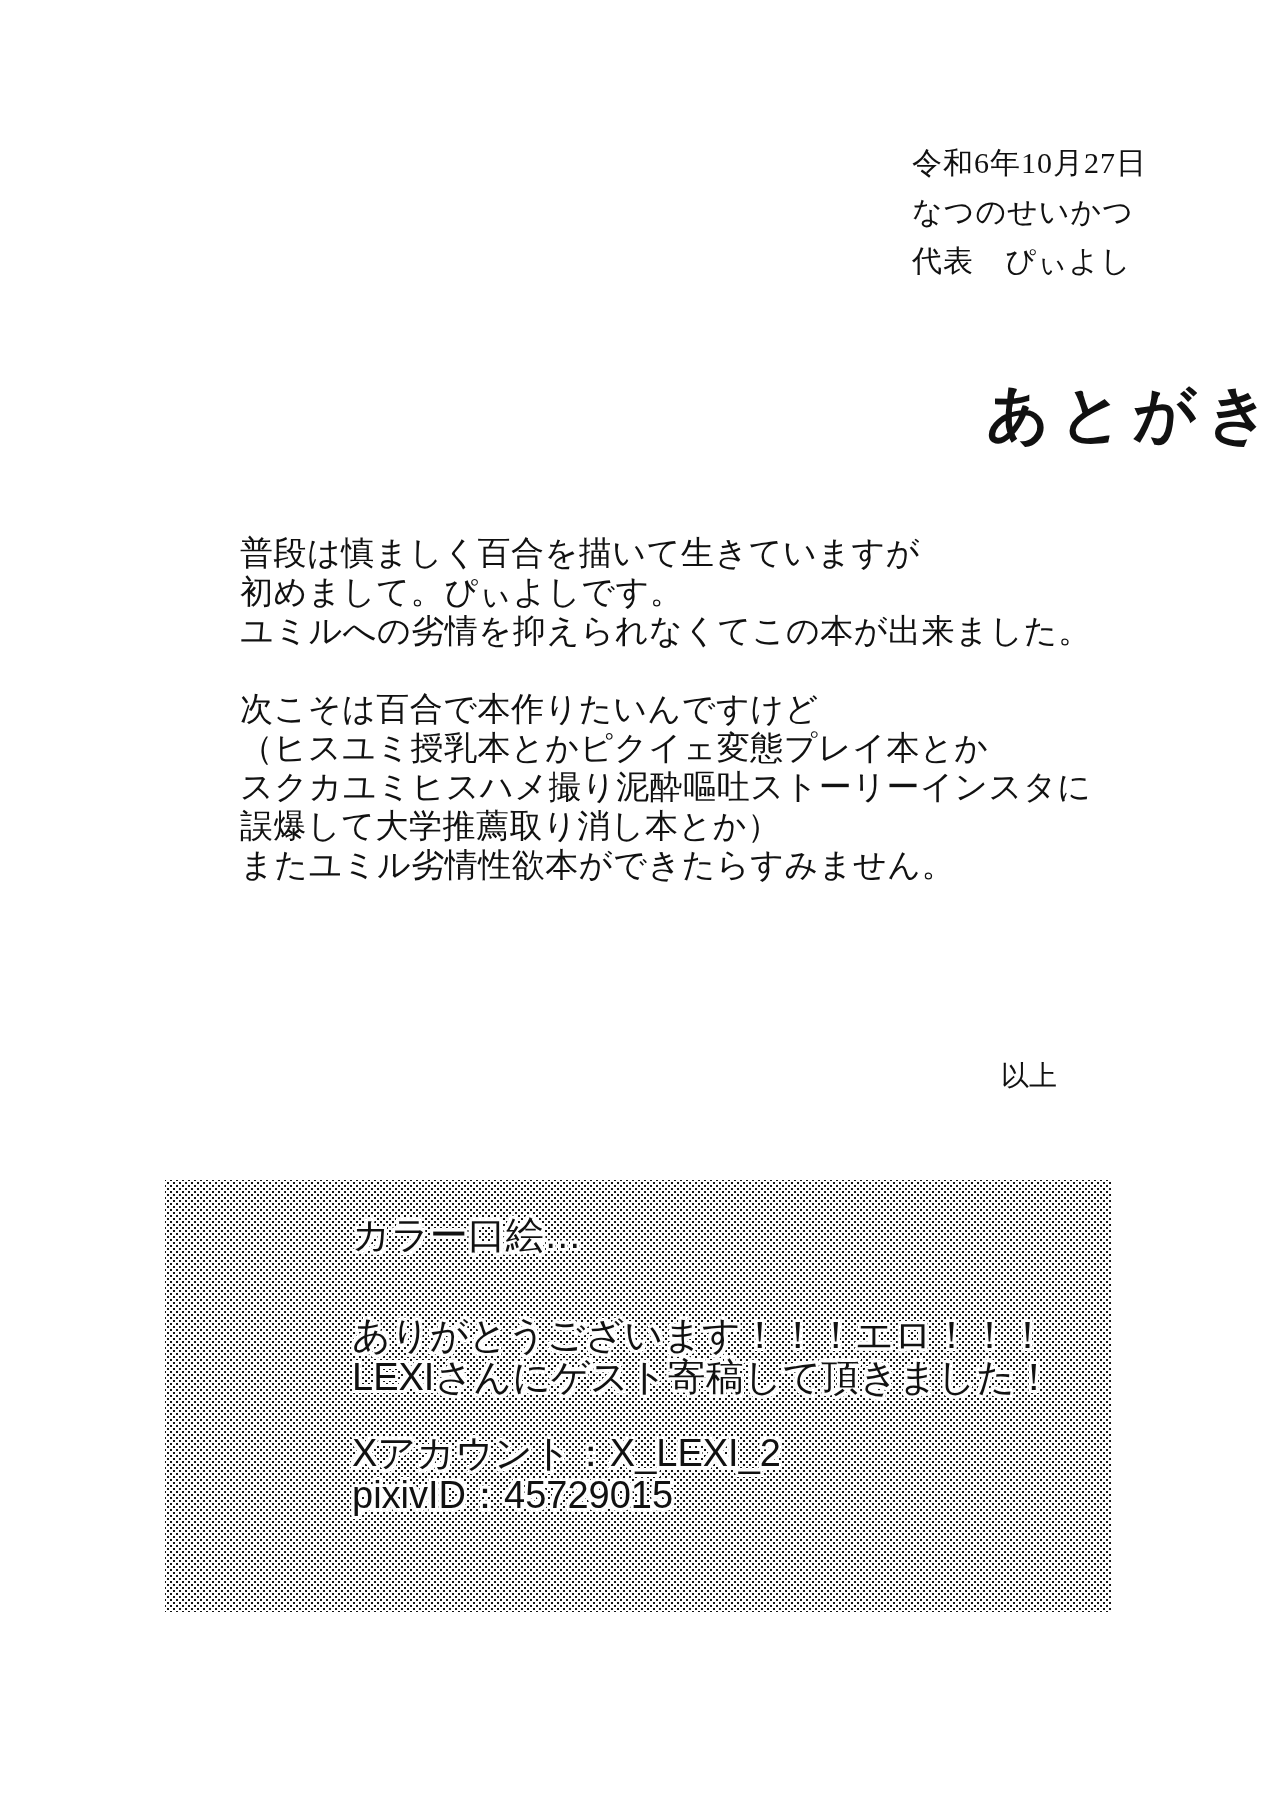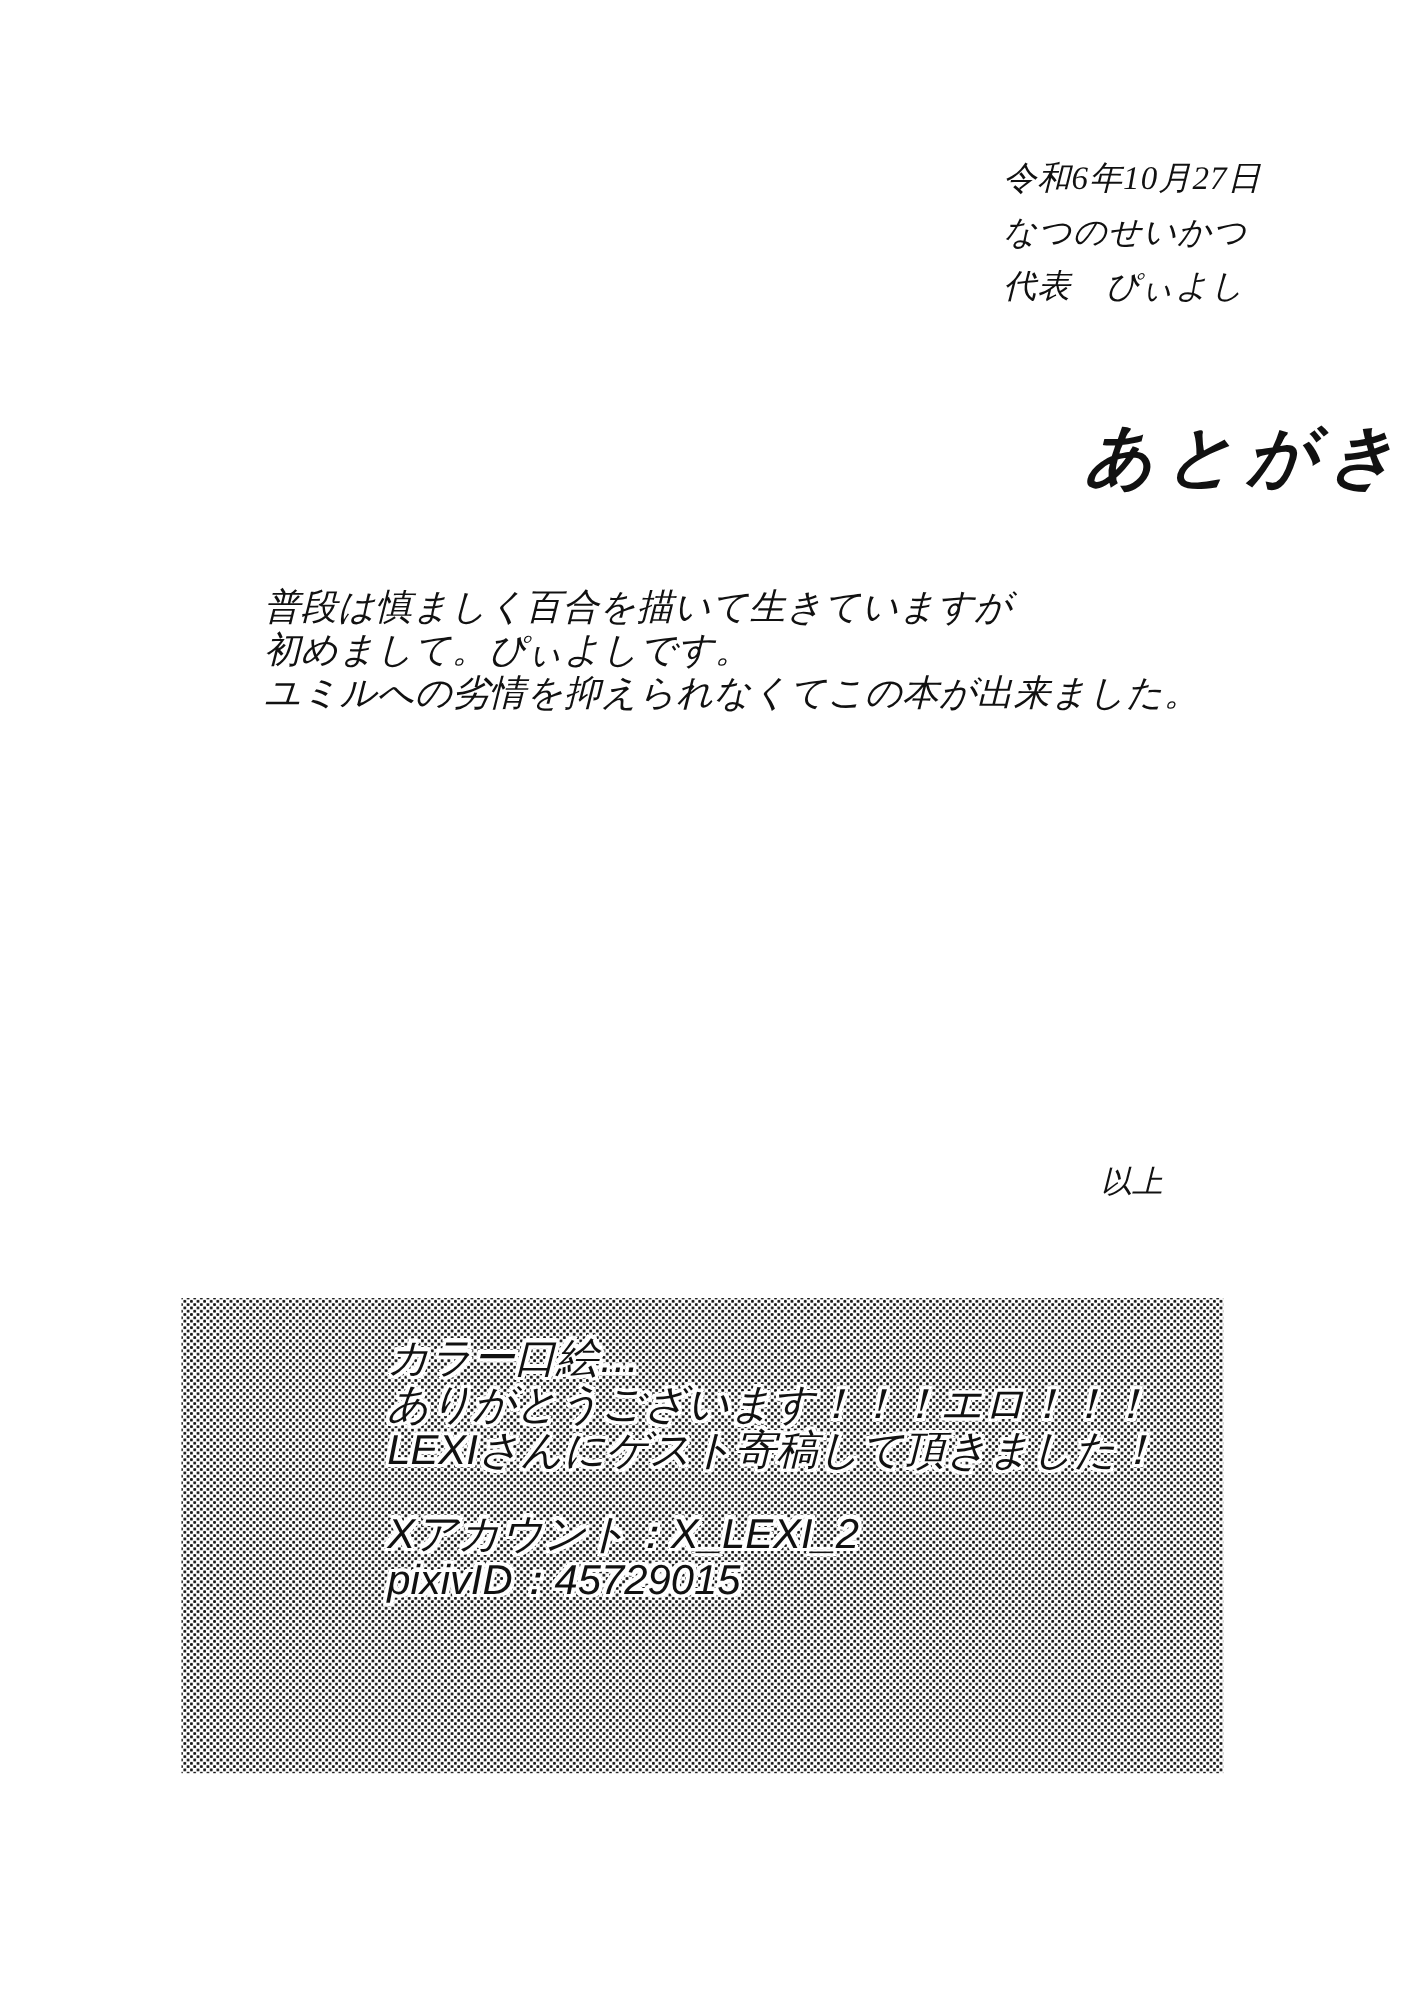--- a/index.html
+++ b/index.html
@@ -8,21 +8,20 @@
     background: #ffffff;
   }
   .page {
     position: relative;
     width: 1280px;
     height: 1808px;
     background: #ffffff;
     color: #111111;
     overflow: hidden;
     font-family: "Liberation Serif", "DejaVu Serif", serif;
-    font-style: italic;
   }
 
   
   .colophon {
     position: absolute;
     left: 912px;
     top: 138px;
     font-size: 30px;
     line-height: 49px;
     white-space: nowrap;
@@ -88,21 +87,21 @@
     white-space: nowrap;
     color: #111111;
   }
   .guest-box-inner .halo {
     text-shadow:
       -3px 0 0 #fff, 3px 0 0 #fff, 0 -3px 0 #fff, 0 3px 0 #fff,
       -2px -2px 0 #fff, 2px -2px 0 #fff, -2px 2px 0 #fff, 2px 2px 0 #fff,
       -3px -3px 0 #fff, 3px -3px 0 #fff, -3px 3px 0 #fff, 3px 3px 0 #fff,
       -1px -3px 0 #fff, 1px -3px 0 #fff, -1px 3px 0 #fff, 1px 3px 0 #fff;
   }
-  .guest-heading { }
+  .guest-heading { margin-bottom: 58px; }
   .guest-accounts { margin-top: 34px; }
 </style>
 </head>
 <body>
 
 <div class="page">
 
   <div class="colophon">
     <div>令和6年10月27日</div>
     <div>なつのせいかつ</div>
@@ -110,20 +109,27 @@
   </div>
 
   <div class="title">あとがき</div>
 
   <div class="body-text">
     <div class="para">
       <div>普段は慎ましく百合を描いて生きていますが</div>
       <div>初めまして。ぴぃよしです。</div>
       <div>ユミルへの劣情を抑えられなくてこの本が出来ました。</div>
     </div>
+    <div class="para">
+      <div>次こそは百合で本作りたいんですけど</div>
+      <div>（ヒスユミ授乳本とかピクイェ変態プレイ本とか</div>
+      <div>スクカユミヒスハメ撮り泥酔嘔吐ストーリーインスタに</div>
+      <div>誤爆して大学推薦取り消し本とか）</div>
+      <div>またユミル劣情性欲本ができたらすみません。</div>
+    </div>
   </div>
 
   <div class="closing">以上</div>
 
   <div class="guest-box">
     <div class="guest-box-inner">
       <div class="halo guest-heading">カラー口絵…</div>
       <div class="halo">ありがとうございます！！！エロ！！！</div>
       <div class="halo">LEXIさんにゲスト寄稿して頂きました！</div>
       <div class="guest-accounts">

